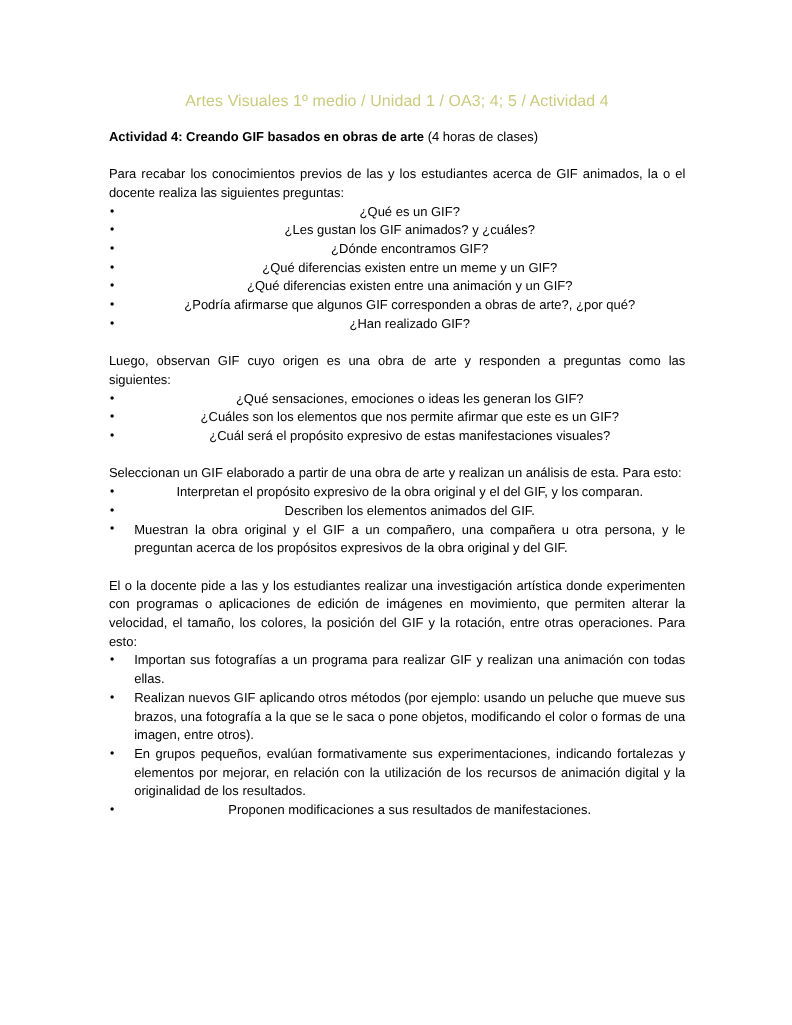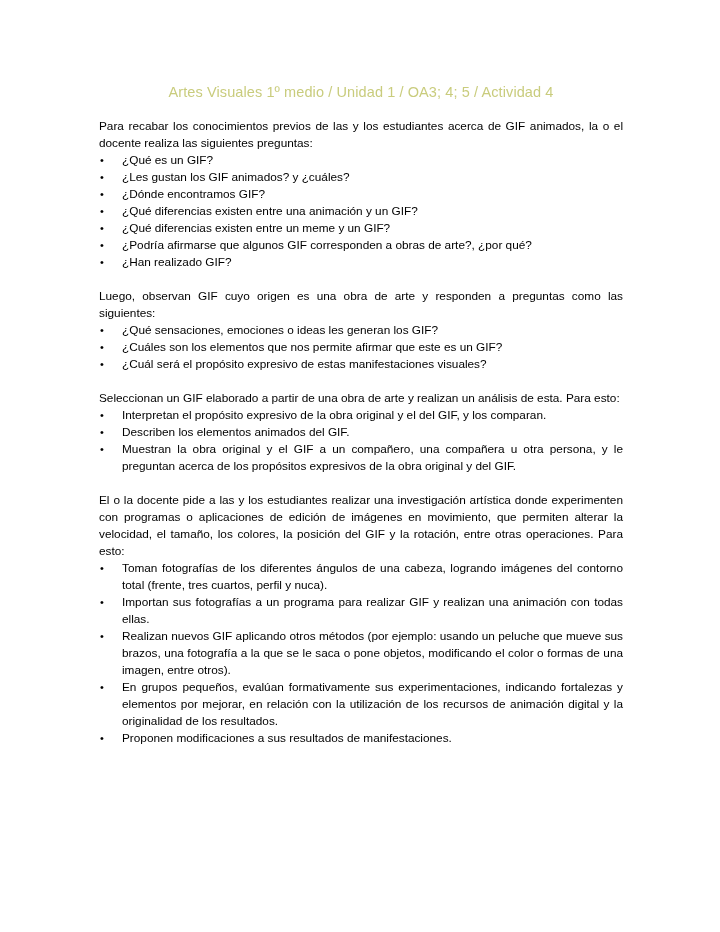--- a/index.html
+++ b/index.html
@@ -65,21 +65,21 @@
     list-style: none;
     margin: 0;
     padding: 0;
   }
   ul.bullets > li {
     position: relative;
     padding-left: 23px;
     font-size: 11.8px;
     line-height: 17px;
     color: #000;
-    text-align: left;
+    text-align: center;
   }
   ul.bullets > li.justify {
     text-align: justify;
     text-align-last: left;
   }
   ul.bullets > li::before {
     content: "\2022";
     position: absolute;
     left: 1px;
     top: 0;
@@ -89,30 +89,31 @@
   }
 </style>
 </head>
 <body>
 
 <div class="page">
   <div class="content">
 
     <h1 class="doc-title">Artes Visuales 1º medio / Unidad 1 / OA3; 4; 5 / Actividad 4</h1>
 
+    <p class="heading-line"><span class="bold">Actividad 4: Creando GIF basados en obras de arte</span><span> (4 horas de clases)</span></p>
 
     <div class="gap-lg"></div>
 
     <p class="para just-full">Para recabar los conocimientos previos de las y los estudiantes acerca de GIF animados, la o el docente realiza las siguientes preguntas:</p>
     <ul class="bullets">
       <li>¿Qué es un GIF?</li>
       <li>¿Les gustan los GIF animados? y ¿cuáles?</li>
       <li>¿Dónde encontramos GIF?</li>
+      <li>¿Qué diferencias existen entre un meme y un GIF?</li>
       <li>¿Qué diferencias existen entre una animación y un GIF?</li>
-      <li>¿Qué diferencias existen entre un meme y un GIF?</li>
       <li>¿Podría afirmarse que algunos GIF corresponden a obras de arte?, ¿por qué?</li>
       <li>¿Han realizado GIF?</li>
     </ul>
 
     <div class="gap-lg"></div>
 
     <p class="para just-full">Luego, observan GIF cuyo origen es una obra de arte y responden a preguntas como las siguientes:</p>
     <ul class="bullets">
       <li>¿Qué sensaciones, emociones o ideas les generan los GIF?</li>
       <li>¿Cuáles son los elementos que nos permite afirmar que este es un GIF?</li>
@@ -125,21 +126,20 @@
     <ul class="bullets">
       <li>Interpretan el propósito expresivo de la obra original y el del GIF, y los comparan.</li>
       <li>Describen los elementos animados del GIF.</li>
       <li class="justify">Muestran la obra original y el GIF a un compañero, una compañera u otra persona, y le preguntan acerca de los propósitos expresivos de la obra original y del GIF.</li>
     </ul>
 
     <div class="gap-lg"></div>
 
     <p class="para just-full">El o la docente pide a las y los estudiantes realizar una investigación artística donde experimenten con programas o aplicaciones de edición de imágenes en movimiento, que permiten alterar la velocidad, el tamaño, los colores, la posición del GIF y la rotación, entre otras operaciones. Para esto:</p>
     <ul class="bullets">
-      <li class="justify">Toman fotografías de los diferentes ángulos de una cabeza, logrando imágenes del contorno total (frente, tres cuartos, perfil y nuca).</li>
       <li class="justify">Importan sus fotografías a un programa para realizar GIF y realizan una animación con todas ellas.</li>
       <li class="justify">Realizan nuevos GIF aplicando otros métodos (por ejemplo: usando un peluche que mueve sus brazos, una fotografía a la que se le saca o pone objetos, modificando el color o formas de una imagen, entre otros).</li>
       <li class="justify">En grupos pequeños, evalúan formativamente sus experimentaciones, indicando fortalezas y elementos por mejorar, en relación con la utilización de los recursos de animación digital y la originalidad de los resultados.</li>
       <li>Proponen modificaciones a sus resultados de manifestaciones.</li>
     </ul>
 
   </div>
 </div>
 
 </body></html>

